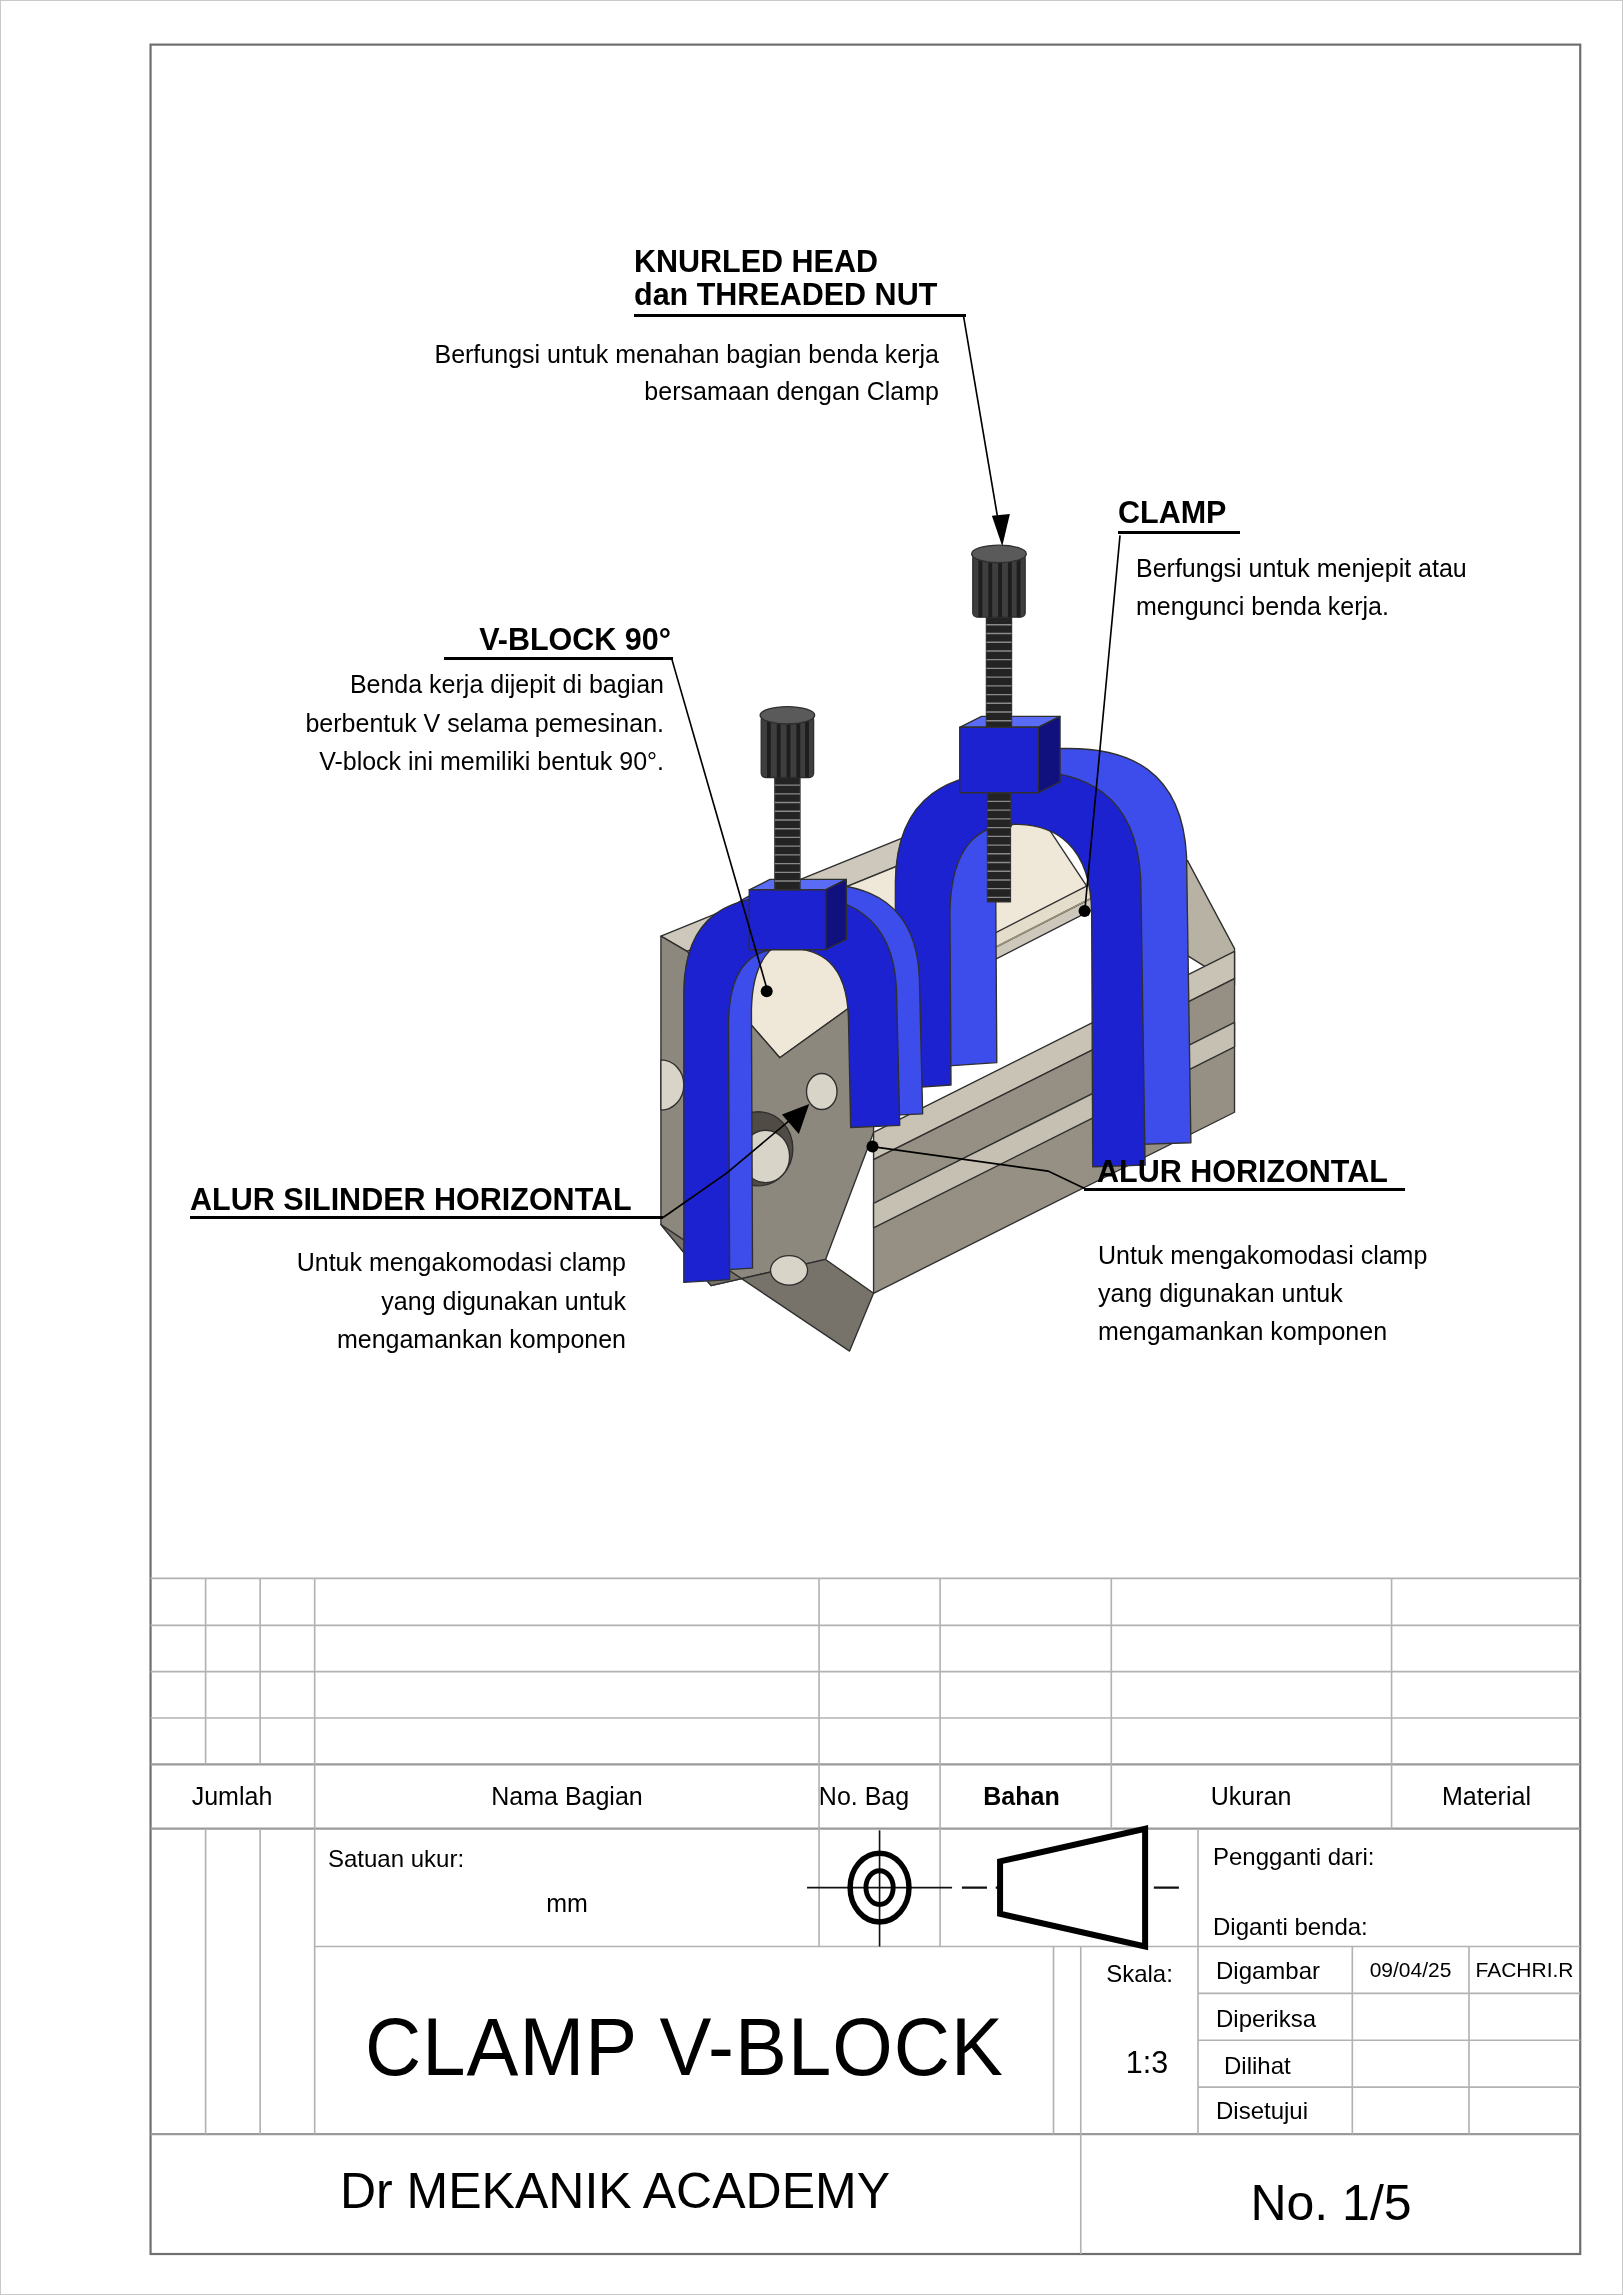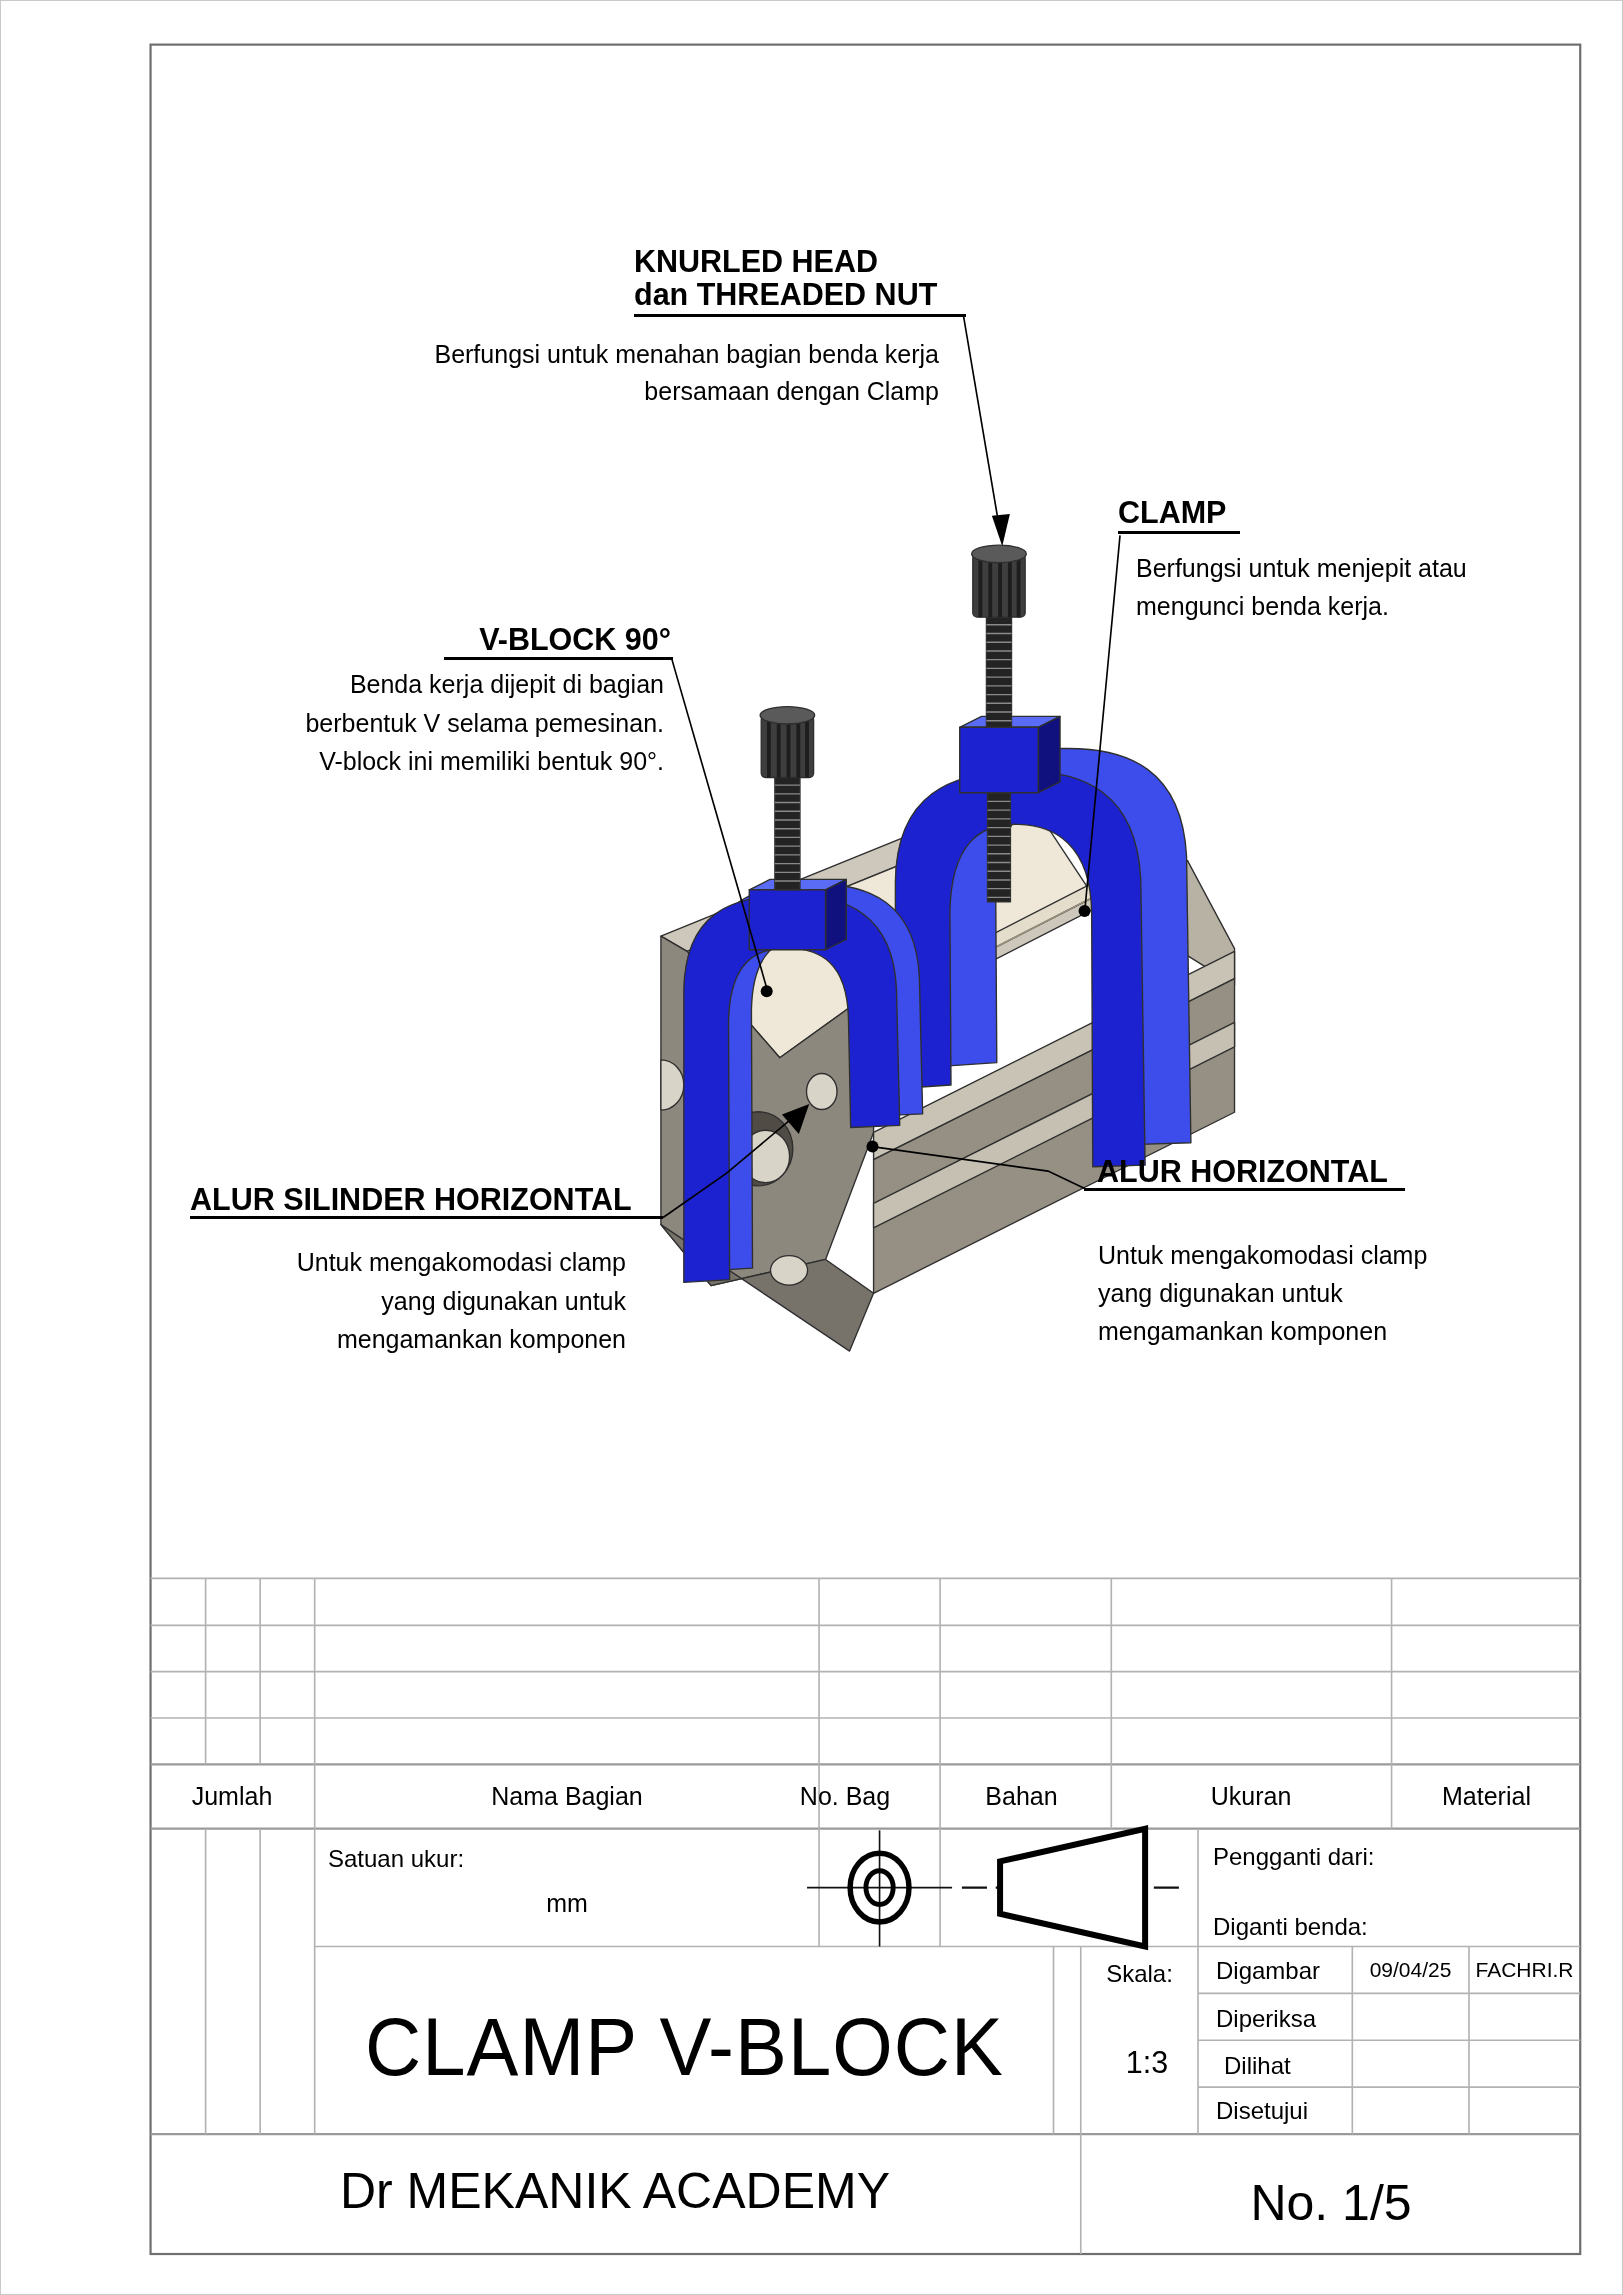--- a/index.html
+++ b/index.html
@@ -190,22 +190,22 @@
   <div class="abs callout-desc right" style="left:218px;top:1320px;width:407px;">mengamankan komponen</div>
 
   <div class="abs callout-title" style="left:1096px;top:1155px;">ALUR HORIZONTAL</div>
   <div class="rule" style="left:1083px;top:1187px;width:321px;"></div>
   <div class="abs callout-desc" style="left:1097px;top:1236px;width:436px;">Untuk mengakomodasi clamp</div>
   <div class="abs callout-desc" style="left:1097px;top:1274px;width:436px;">yang digunakan untuk</div>
   <div class="abs callout-desc" style="left:1097px;top:1312px;width:436px;">mengamankan komponen</div>
 
   <div class="abs tb-text center" style="left:149px;top:1781px;width:164px;">Jumlah</div>
   <div class="abs tb-text center" style="left:314px;top:1781px;width:504px;">Nama Bagian</div>
-  <div class="abs tb-text center" style="left:775px;top:1781px;width:138px;">No. Bag</div>
-  <div class="abs tb-text center" style="left:939px;top:1781px;width:163px;">Bahan</div>
+  <div class="abs tb-text center" style="left:794px;top:1781px;width:138px;">No. Bag</div>
+  <div class="abs tb-text center" style="left:939px;top:1781px;width:163px;font-weight:bold;">Bahan</div>
   <div class="abs tb-text center" style="left:1110px;top:1781px;width:280px;">Ukuran</div>
   <div class="abs tb-text center" style="left:1391px;top:1781px;width:189px;">Material</div>
 
   <div class="abs tb-small" style="left:327px;top:1844px;">Satuan ukur:</div>
   <div class="abs tb-text center" style="left:314px;top:1888px;width:504px;">mm</div>
 
   <div class="abs tb-small" style="left:1212px;top:1842px;">Pengganti dari:</div>
   <div class="abs tb-small" style="left:1212px;top:1912px;">Diganti benda:</div>
 
   <div class="abs tb-small center" style="left:1080px;top:1959px;width:117px;">Skala:</div>

